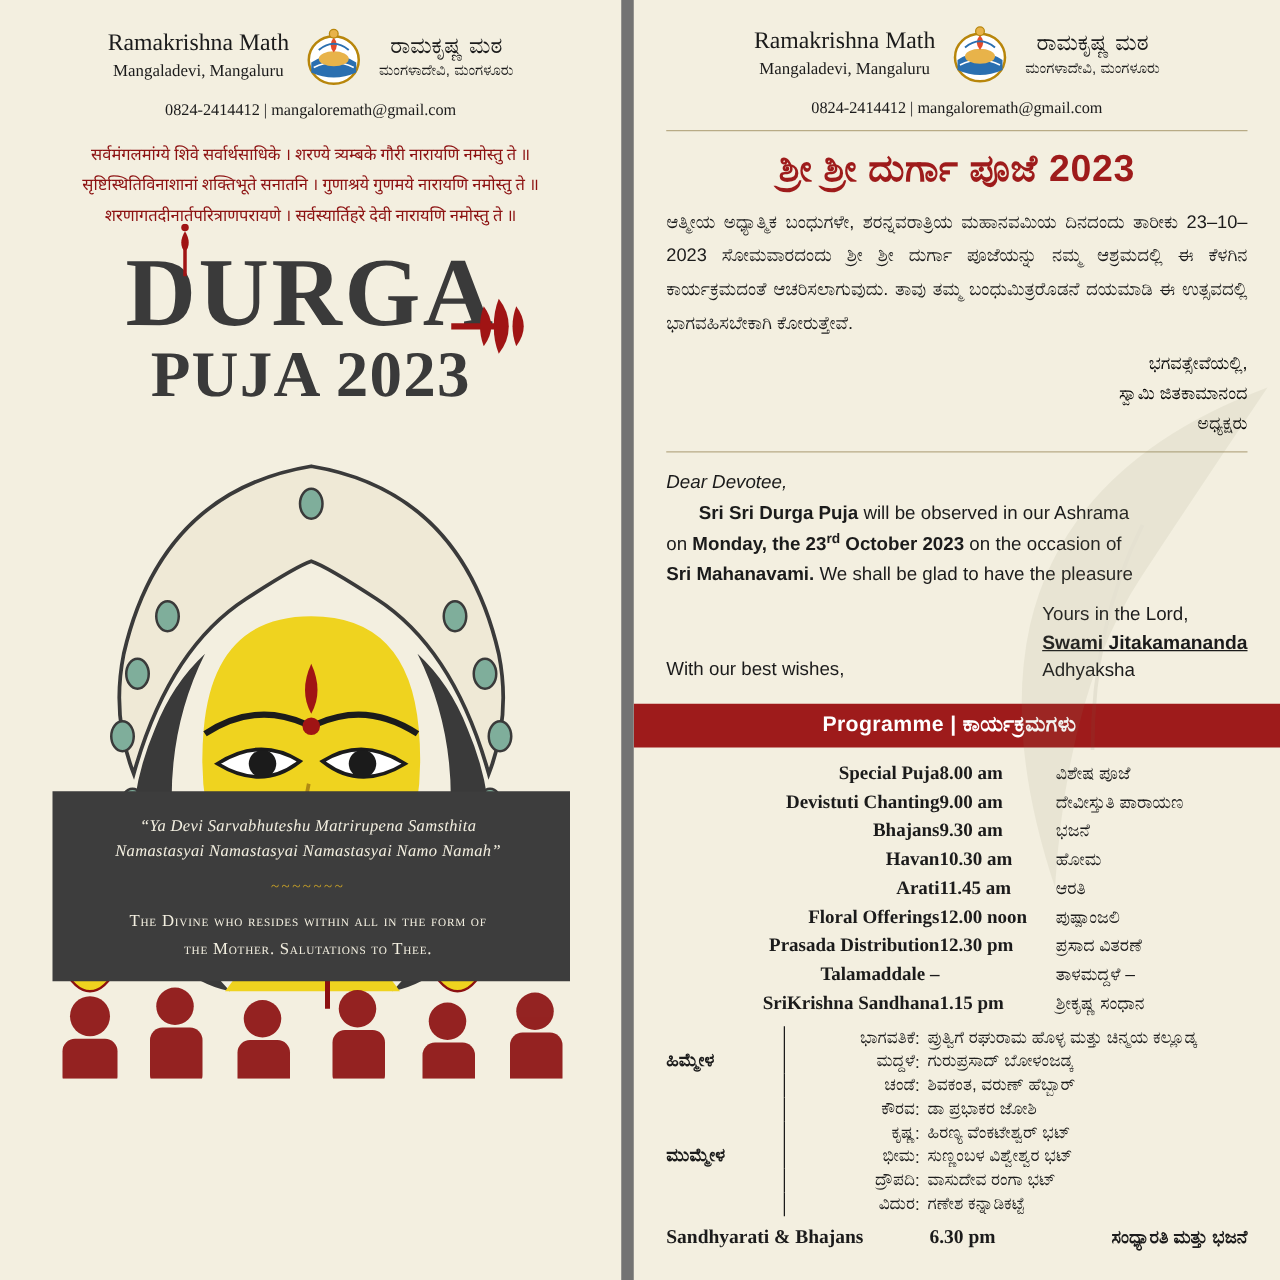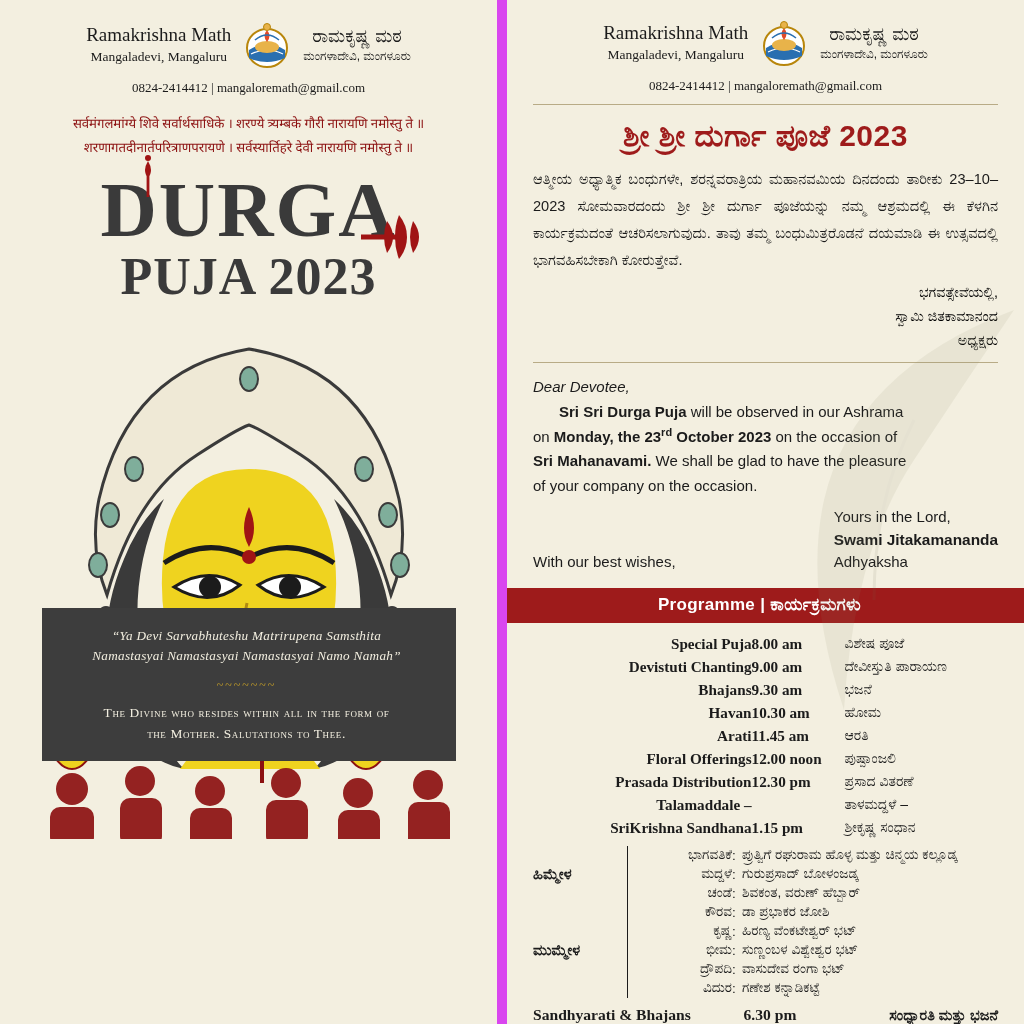--- a/index.html
+++ b/index.html
@@ -7,21 +7,21 @@
     width:1024px;height:1024px;
     background:#ffffff;
     font-family:"Liberation Sans", sans-serif;
     overflow:hidden;
   }
   .page{
     position:relative;
     width:1024px;height:1024px;
     display:flex;
     gap:10px;
-    background:#d946ef;
+    background:#737373;
   }
   
   .left{
     position:relative;
     width:497px;height:1024px;
     background:#f3efe0;
     overflow:hidden;
   }
   .masthead{
     display:flex;align-items:center;justify-content:center;
@@ -173,21 +173,21 @@
     font-family:"Liberation Sans", sans-serif;
     font-size:15px;
     line-height:1.62;
     color:#1b1b1b;
   }
   .en-body .dear{font-style:italic;}
   .en-body b{font-weight:bold;}
   .en-sign{
     text-align:left;margin-top:2px;line-height:1.5;
   }
-  .en-sign .n{font-weight:bold;font-size:15.4px;}
+  .en-sign .n{font-weight:bold;font-size:15.4px;text-decoration:underline;}
   .en-row{display:flex;justify-content:space-between;align-items:flex-end;margin-top:6px;}
   .prog-bar{
     margin-top:14px;
     background:#9e1b1b;
     color:#ffffff;
     text-align:center;
     font-family:"Liberation Sans", sans-serif;
     font-weight:bold;
     font-size:17px;
     padding:7px 12px 8px 0;
@@ -262,20 +262,21 @@
       </div>
       <div class="mast-col">
         <div class="mast-kn">ರಾಮಕೃಷ್ಣ ಮಠ</div>
         <div class="mast-kn-sub">ಮಂಗಳಾದೇವಿ, ಮಂಗಳೂರು</div>
       </div>
     </div>
     <div class="mast-contact">0824-2414412 | mangaloremath@gmail.com</div>
 
     <div class="sanskrit">
       <div>सर्वमंगलमांग्ये शिवे सर्वार्थसाधिके । शरण्ये  त्र्यम्बके गौरी नारायणि नमोस्तु ते ॥</div>
+      <div>सृष्टिस्थितिविनाशानां शक्तिभूते सनातनि । गुणाश्रये गुणमये नारायणि नमोस्तु ते ॥</div>
       <div>शरणागतदीनार्तपरित्राणपरायणे । सर्वस्यार्तिहरे देवी नारायणि नमोस्तु ते ॥</div>
     </div>
 
     <div class="durga-title">
       <span class="durga-word">D</span><span class="durga-word red">U</span><span class="durga-word">RGA</span>
       <span class="trishul-mark">
         <svg viewBox="0 0 40 44" width="40" height="44">
           <path d="M20 6 q-3 5 -3 9 q0 5 3 7 q3-2 3-7 q0-4 -3-9z" fill="#a01414"></path>
           <circle cx="20" cy="3" r="3" fill="#a01414"></circle>
           <rect x="18.6" y="20" width="2.8" height="22" fill="#a01414"></rect>
@@ -414,21 +415,20 @@
         <div class="dear">Dear Devotee,</div>
         <div style="text-indent:26px;">
           <b>Sri Sri Durga Puja</b><span> will be observed in our Ashrama</span>
         </div>
         <div>
           <span>on </span><b>Monday, the 23</b><b style="font-size:11px;vertical-align:super">rd</b><b> October 2023</b><span> on the occasion of</span>
         </div>
         <div>
           <b>Sri Mahanavami.</b><span> We shall be glad to have the pleasure</span>
         </div>
-        <div>of your company on the occasion.</div>
         <div class="en-row">
           <div>With our best wishes,</div>
           <div class="en-sign">
             <div>Yours in the Lord,</div>
             <div class="n">Swami Jitakamananda</div>
             <div>Adhyaksha</div>
           </div>
         </div>
       </div>
     </div>

